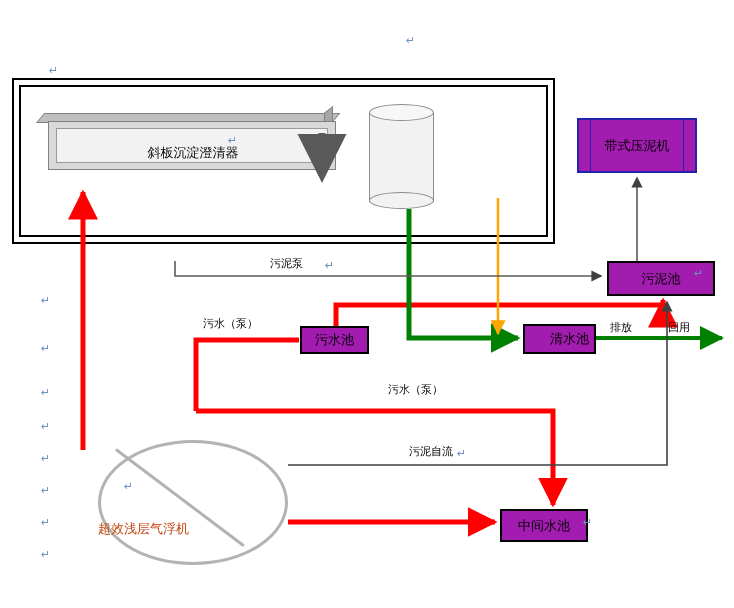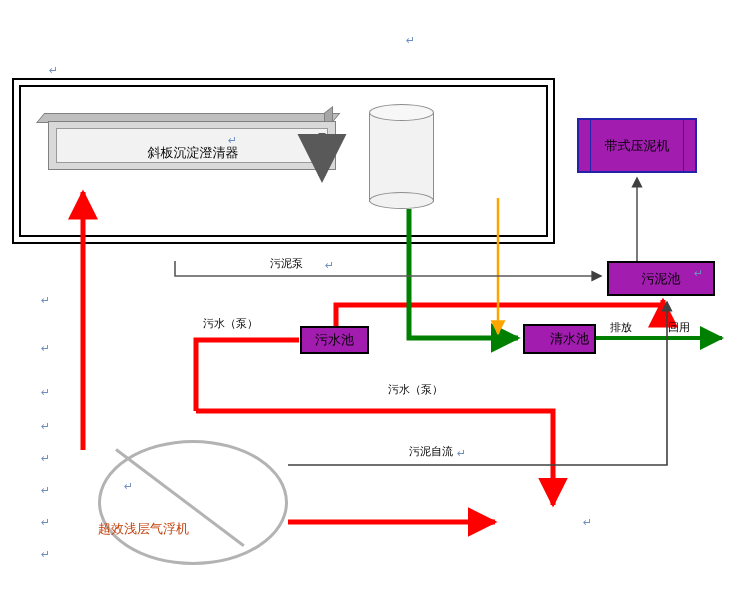--- a/index.html
+++ b/index.html
@@ -333,20 +333,23 @@
   <div class="pilcrow" style="left:694px; top:267px;">↵</div>
 
   <div class="box" id="sewage-pool">
     <span>污水池</span>
   </div>
 
   <div class="box" id="clear-pool">
     <span>清水池</span>
   </div>
 
+  <div class="box" id="mid-pool">
+    <span>中间水池</span>
+  </div>
   <div class="pilcrow" style="left:583px; top:516px;">↵</div>
 
   <div id="flotation">
     <div class="circle"></div>
     <div class="slash"></div>
     <div id="flotation-label">超效浅层气浮机</div>
   </div>
 
   <svg id="wires" viewBox="0 0 734 608">
     <defs>

